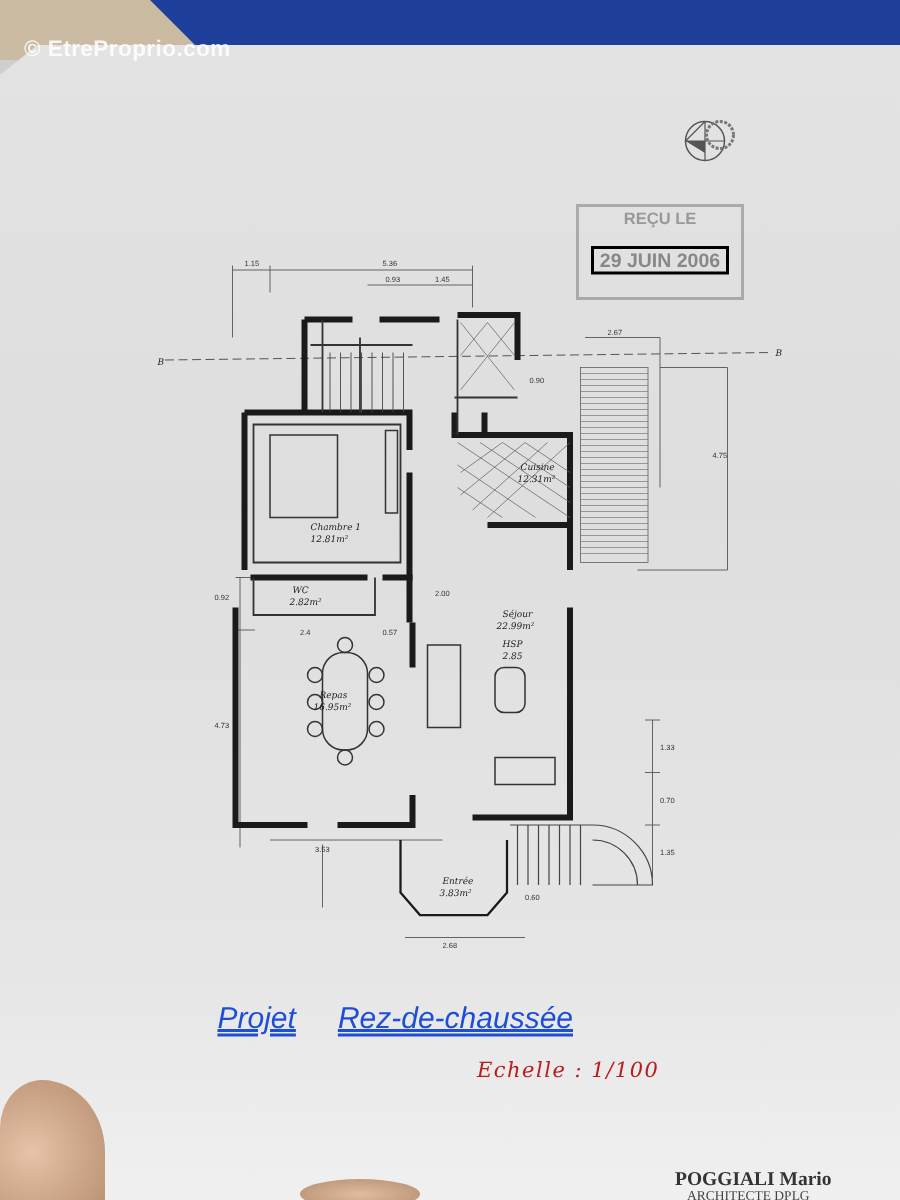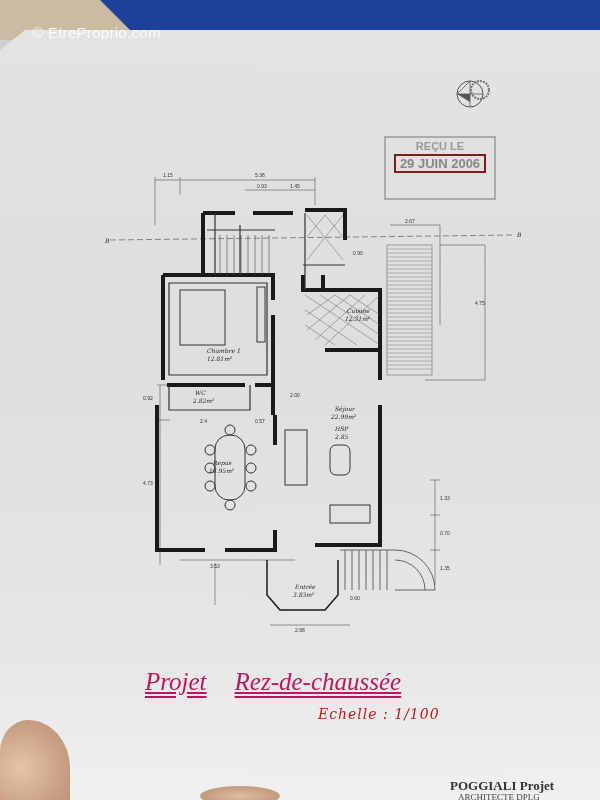--- a/index.html
+++ b/index.html
@@ -1,26 +1,26 @@
 <!DOCTYPE html>
 <html><head>
 <meta charset="utf-8">
 <style>
   html,body{margin:0;padding:0;}
   body{width:600px;height:800px;overflow:hidden;position:relative;background:#cfcfcf;font-family:"Liberation Sans",sans-serif;}
   .bg-top{position:absolute;left:0;top:0;width:600px;height:40px;background:linear-gradient(90deg,#c9b59a 0 100px,#1e3f9a 100px);}
   .bg-top .fold{position:absolute;left:0;top:0;width:140px;height:40px;background:#cbbba3;clip-path:polygon(0 0,100px 0,140px 40px,0 40px);}
   .paper{position:absolute;left:0;top:30px;width:600px;height:770px;background:linear-gradient(180deg,#e3e3e3 0%,#dedede 40%,#e6e6e6 80%,#f0f0f0 100%);clip-path:polygon(0 20px,25px 0,600px 0,600px 770px,0 770px);}
-  .watermark{position:absolute;left:32px;top:24px;color:rgba(255,255,255,0.85);font-size:15px;letter-spacing:0.3px;}
+  .watermark{position:absolute;left:16px;top:24px;color:rgba(255,255,255,0.85);font-size:15px;letter-spacing:0.3px;font-weight:bold;}
   .stamp{position:absolute;left:384px;top:136px;width:108px;height:60px;border:2px solid #aaa;color:#999;text-align:center;}
   .stamp .t{font-size:11px;font-weight:bold;margin-top:2px;}
-  .stamp .d{border:2px solid #7f1d1d;margin:2px 8px;font-size:13px;font-weight:bold;color:#888;text-align:center;}
+  .stamp .d{border:2px solid #000000;margin:12px 8px;font-size:13px;font-weight:bold;color:#888;text-align:center;}
   .logo{position:absolute;left:448px;top:70px;width:48px;height:48px;}
   .plan{position:absolute;left:95px;top:165px;width:450px;height:475px;}
-  .title{position:absolute;left:145px;top:668px;font-family:Liberation Serif, serif;font-style:italic;font-size:25px;color:#be185d;}
+  .title{position:absolute;left:145px;top:668px;font-family:Liberation Sans, sans-serif;font-style:italic;font-size:20px;color:#1d4ed8;}
   .title span{text-decoration:underline;text-decoration-style:double;margin-right:28px;}
   .scale{position:absolute;left:318px;top:706px;font-family:"DejaVu Serif",serif;font-style:italic;font-size:14px;color:#b91c1c;letter-spacing:1px;}
   .arch{position:absolute;left:450px;top:778px;font-family:"Liberation Serif",serif;font-weight:bold;font-size:13px;color:#333;}
   .arch2{position:absolute;left:458px;top:792px;font-family:"Liberation Serif",serif;font-size:9px;color:#444;}
   .finger{position:absolute;left:0;top:720px;width:70px;height:80px;background:radial-gradient(ellipse at 30% 60%,#e6c3a8,#b58b6e);border-radius:40% 60% 0 0;}
   .finger2{position:absolute;left:200px;top:786px;width:80px;height:20px;background:radial-gradient(ellipse,#e0bda0,#b58b6e);border-radius:50%;}
   .lbl{font-family:"DejaVu Serif",serif;font-style:italic;font-size:6px;fill:#222;}
   .dim{font-size:5px;fill:#333;font-family:"Liberation Sans",sans-serif;}
 </style>
 </head>
@@ -156,17 +156,17 @@
   <text class="dim" x="345" y="405">1.35</text>
   <text class="dim" x="258" y="90">0.90</text>
   <text class="lbl" x="10" y="78">B</text>
   <text class="lbl" x="422" y="72">B</text>
 </svg>
 
 <div class="title">
   <span>Projet</span><span>Rez-de-chaussée</span>
 </div>
 <div class="scale"><span>Echelle</span> : <span>1/100</span></div>
-<div class="arch">POGGIALI Projet</div>
+<div class="arch">POGGIALI Mario</div>
 <div class="arch2">ARCHITECTE DPLG</div>
 
 <div class="finger"></div>
 <div class="finger2"></div>
 
 </body></html>

